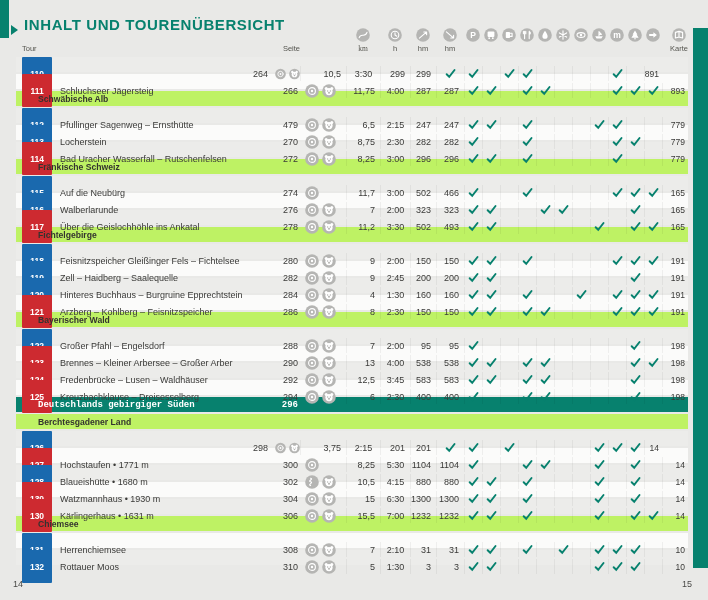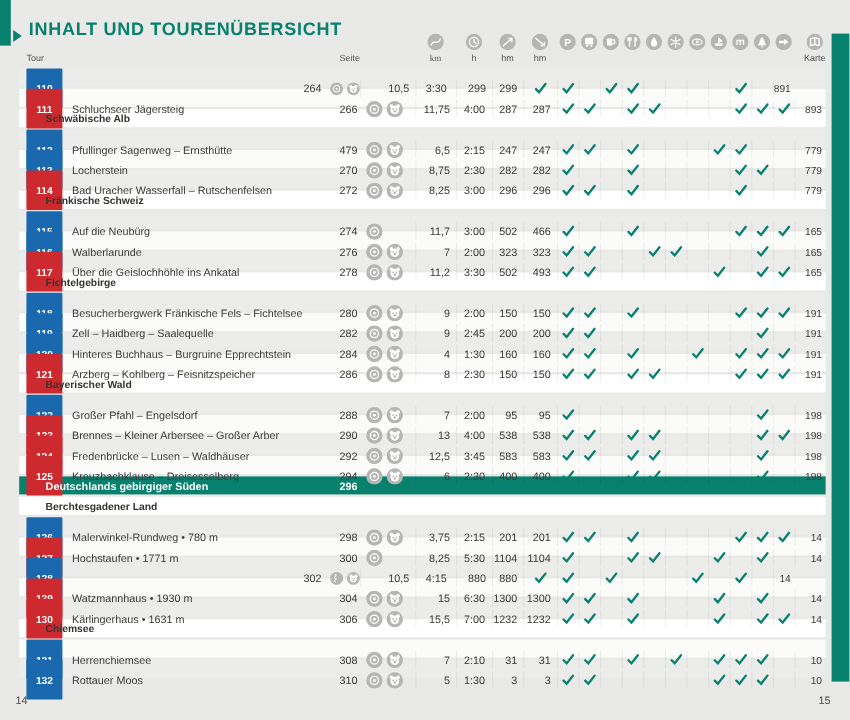--- a/index.html
+++ b/index.html
@@ -15,22 +15,22 @@
   .pageno.left{left:13px;} .pageno.right{right:16px;}
 
   .table{position:absolute;left:16px;top:28px;width:672px;}
   .grid{display:grid;grid-template-columns:36px 1fr 30px 46px 34px 30px 26px 28px repeat(11,18px) 26px;align-items:center;}
   .thead{margin-bottom:4px;}
   .thead .grid{align-items:end;}
   .hlabel{font-size:7.5px;color:#55554f;padding-top:1px;}
   .hicon{display:flex;justify-content:center;align-items:end;padding-bottom:1px;}
   .tr{height:15px;margin-bottom:2px;font-size:9px;}
   .tr.shade{background:#ececea;} .tr.plain{background:#fbfbfa;}
-  .tr.group{background:#ffffff;font-weight:bold;font-size:8.6px;color:#33332f;}
-  .tr.band{background:#07816e;color:#fff;font-weight:bold;font-size:9px;}
+  .tr.group{background:#bef264;font-weight:bold;font-size:8.6px;color:#33332f;}
+  .tr.band{background:#07816e;color:#fff;font-weight:bold;font-size:9px;font-family:Liberation Mono, monospace;}
   .group-label{grid-column:1 / span 2;padding-left:22px;}
   .band-label{grid-column:1 / span 2;padding-left:22px;}
   .numbox{width:30px;height:33px;margin-left:6px;border-radius:1px;display:flex;
        align-items:center;justify-content:center;color:#fff;font-weight:bold;font-size:8.5px;}
   .numbox.blue{background:#1a69ae;} .numbox.red{background:#cd2a30;}
   .ttl{padding-left:8px;white-space:nowrap;overflow:hidden;color:#3a3a38;}
   .seite{text-align:right;padding-right:2px;}
   .badges{display:flex;gap:3px;padding-left:5px;align-items:center;}
   .cell{height:15px;display:flex;align-items:center;border-left:1px solid rgba(0,0,0,.05);}
   .cell.num{justify-content:flex-end;padding-right:5px;}
@@ -663,21 +663,21 @@
         </div>
         <div class="cell karte">165</div>
       </div>
       <div class="tr grid group">
         <div class="group-label">Fichtelgebirge</div>
       </div>
       <div class="tr grid shade">
         <div class="">
           <div class="numbox blue">118</div>
         </div>
-        <div class="ttl">Besucherbergwerk Fränkische Fels – Fichtelsee</div>
+        <div class="ttl">Feisnitzspeicher Gleißinger Fels – Fichtelsee</div>
         <div class="seite">280</div>
         <div class="badges">
           <svg width="14" height="14" viewBox="0 0 14 14">
             <circle cx="7" cy="7" r="6.8" fill="#b5b5b3"></circle>
             <circle cx="7" cy="7" r="3.4" class="s"></circle>
             <circle cx="7" cy="7" r="1.2" fill="#fff"></circle>
           </svg>
           <svg width="14" height="14" viewBox="0 0 14 14">
             <circle cx="7" cy="7" r="6.8" fill="#b5b5b3"></circle>
             <circle cx="4.2" cy="4.4" r="1.5" fill="#fff"></circle>
@@ -1145,21 +1145,20 @@
         <div class="band-label">Deutschlands gebirgiger Süden</div>
         <div class="seite">296</div>
       </div>
       <div class="tr grid group">
         <div class="group-label">Berchtesgadener Land</div>
       </div>
       <div class="tr grid shade">
         <div class="">
           <div class="numbox blue">126</div>
         </div>
-        <div class="ttl">Malerwinkel-Rundweg • 780 m</div>
         <div class="seite">298</div>
         <div class="badges">
           <svg width="14" height="14" viewBox="0 0 14 14">
             <circle cx="7" cy="7" r="6.8" fill="#b5b5b3"></circle>
             <circle cx="7" cy="7" r="3.4" class="s"></circle>
             <circle cx="7" cy="7" r="1.2" fill="#fff"></circle>
           </svg>
           <svg width="14" height="14" viewBox="0 0 14 14">
             <circle cx="7" cy="7" r="6.8" fill="#b5b5b3"></circle>
             <circle cx="4.2" cy="4.4" r="1.5" fill="#fff"></circle>
@@ -1258,20 +1257,21 @@
             <path d="M1.8,6.8 L4.6,9.6 L10.4,2.2" stroke="#07816e" stroke-width="2.1" fill="none" stroke-linecap="round"></path>
           </svg>
         </div>
         <div class="cell ctr"></div>
         <div class="cell karte">14</div>
       </div>
       <div class="tr grid shade">
         <div class="">
           <div class="numbox blue">128</div>
         </div>
+        <div class="ttl">Blaueishütte • 1680 m</div>
         <div class="seite">302</div>
         <div class="badges">
           <svg width="14" height="14" viewBox="0 0 14 14">
             <circle cx="7" cy="7" r="6.8" fill="#b5b5b3"></circle>
             <path d="M5.6,3.2 c3.4,0.9 -3.4,2.6 0,3.6 c3.4,1 -3.4,2.6 0,3.8" class="s"></path>
           </svg>
           <svg width="14" height="14" viewBox="0 0 14 14">
             <circle cx="7" cy="7" r="6.8" fill="#b5b5b3"></circle>
             <circle cx="4.2" cy="4.4" r="1.5" fill="#fff"></circle>
             <circle cx="9.8" cy="4.4" r="1.5" fill="#fff"></circle>

